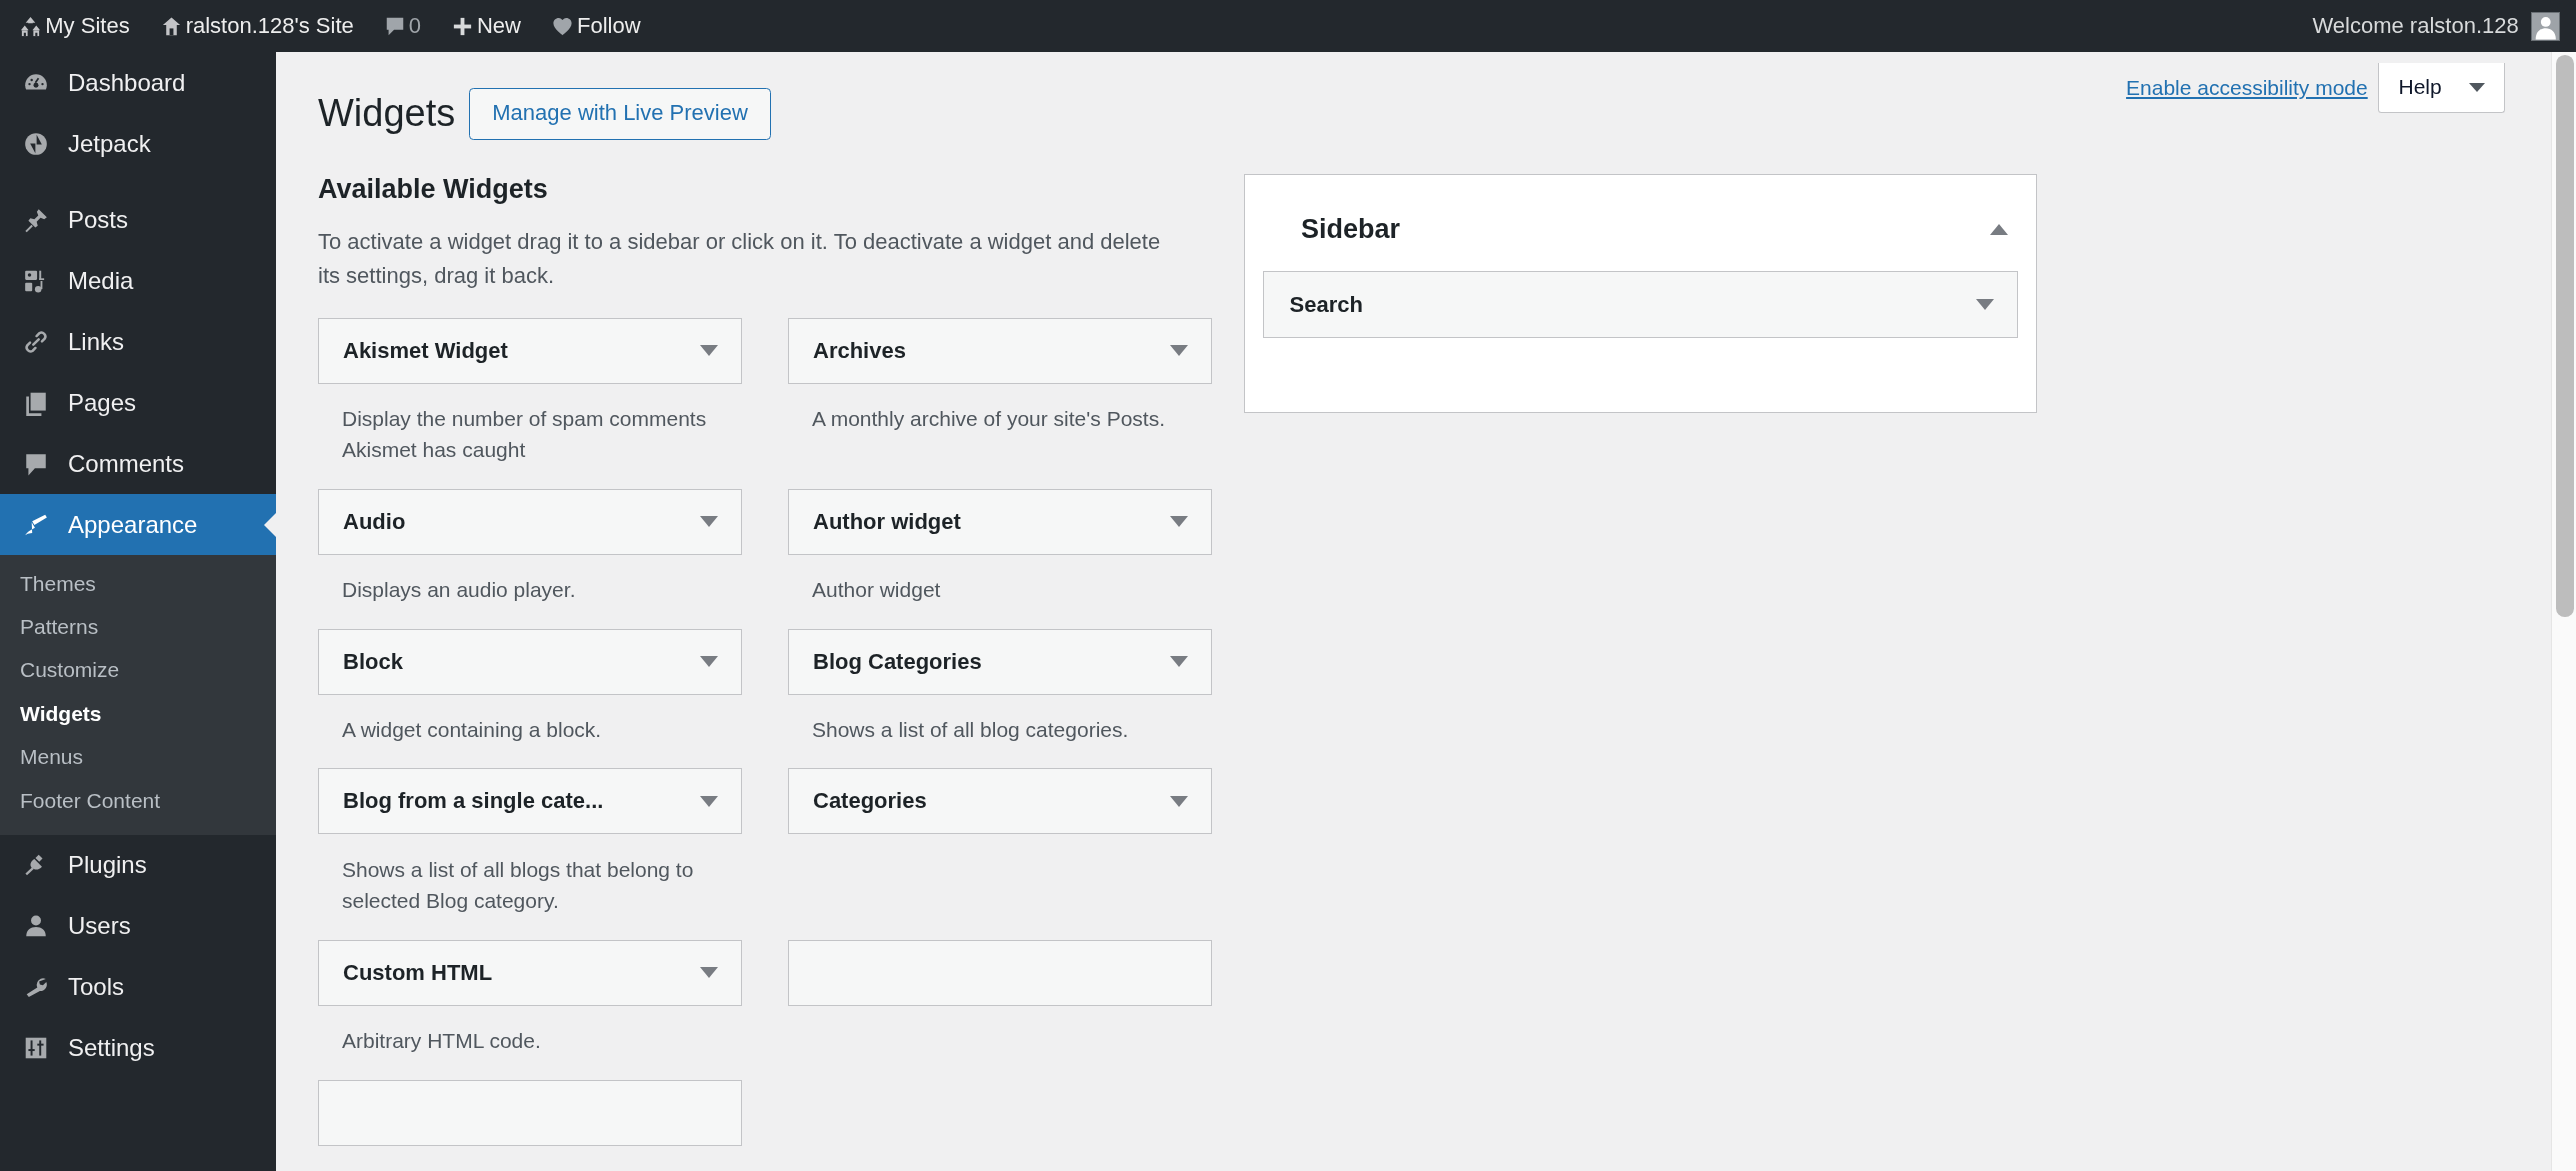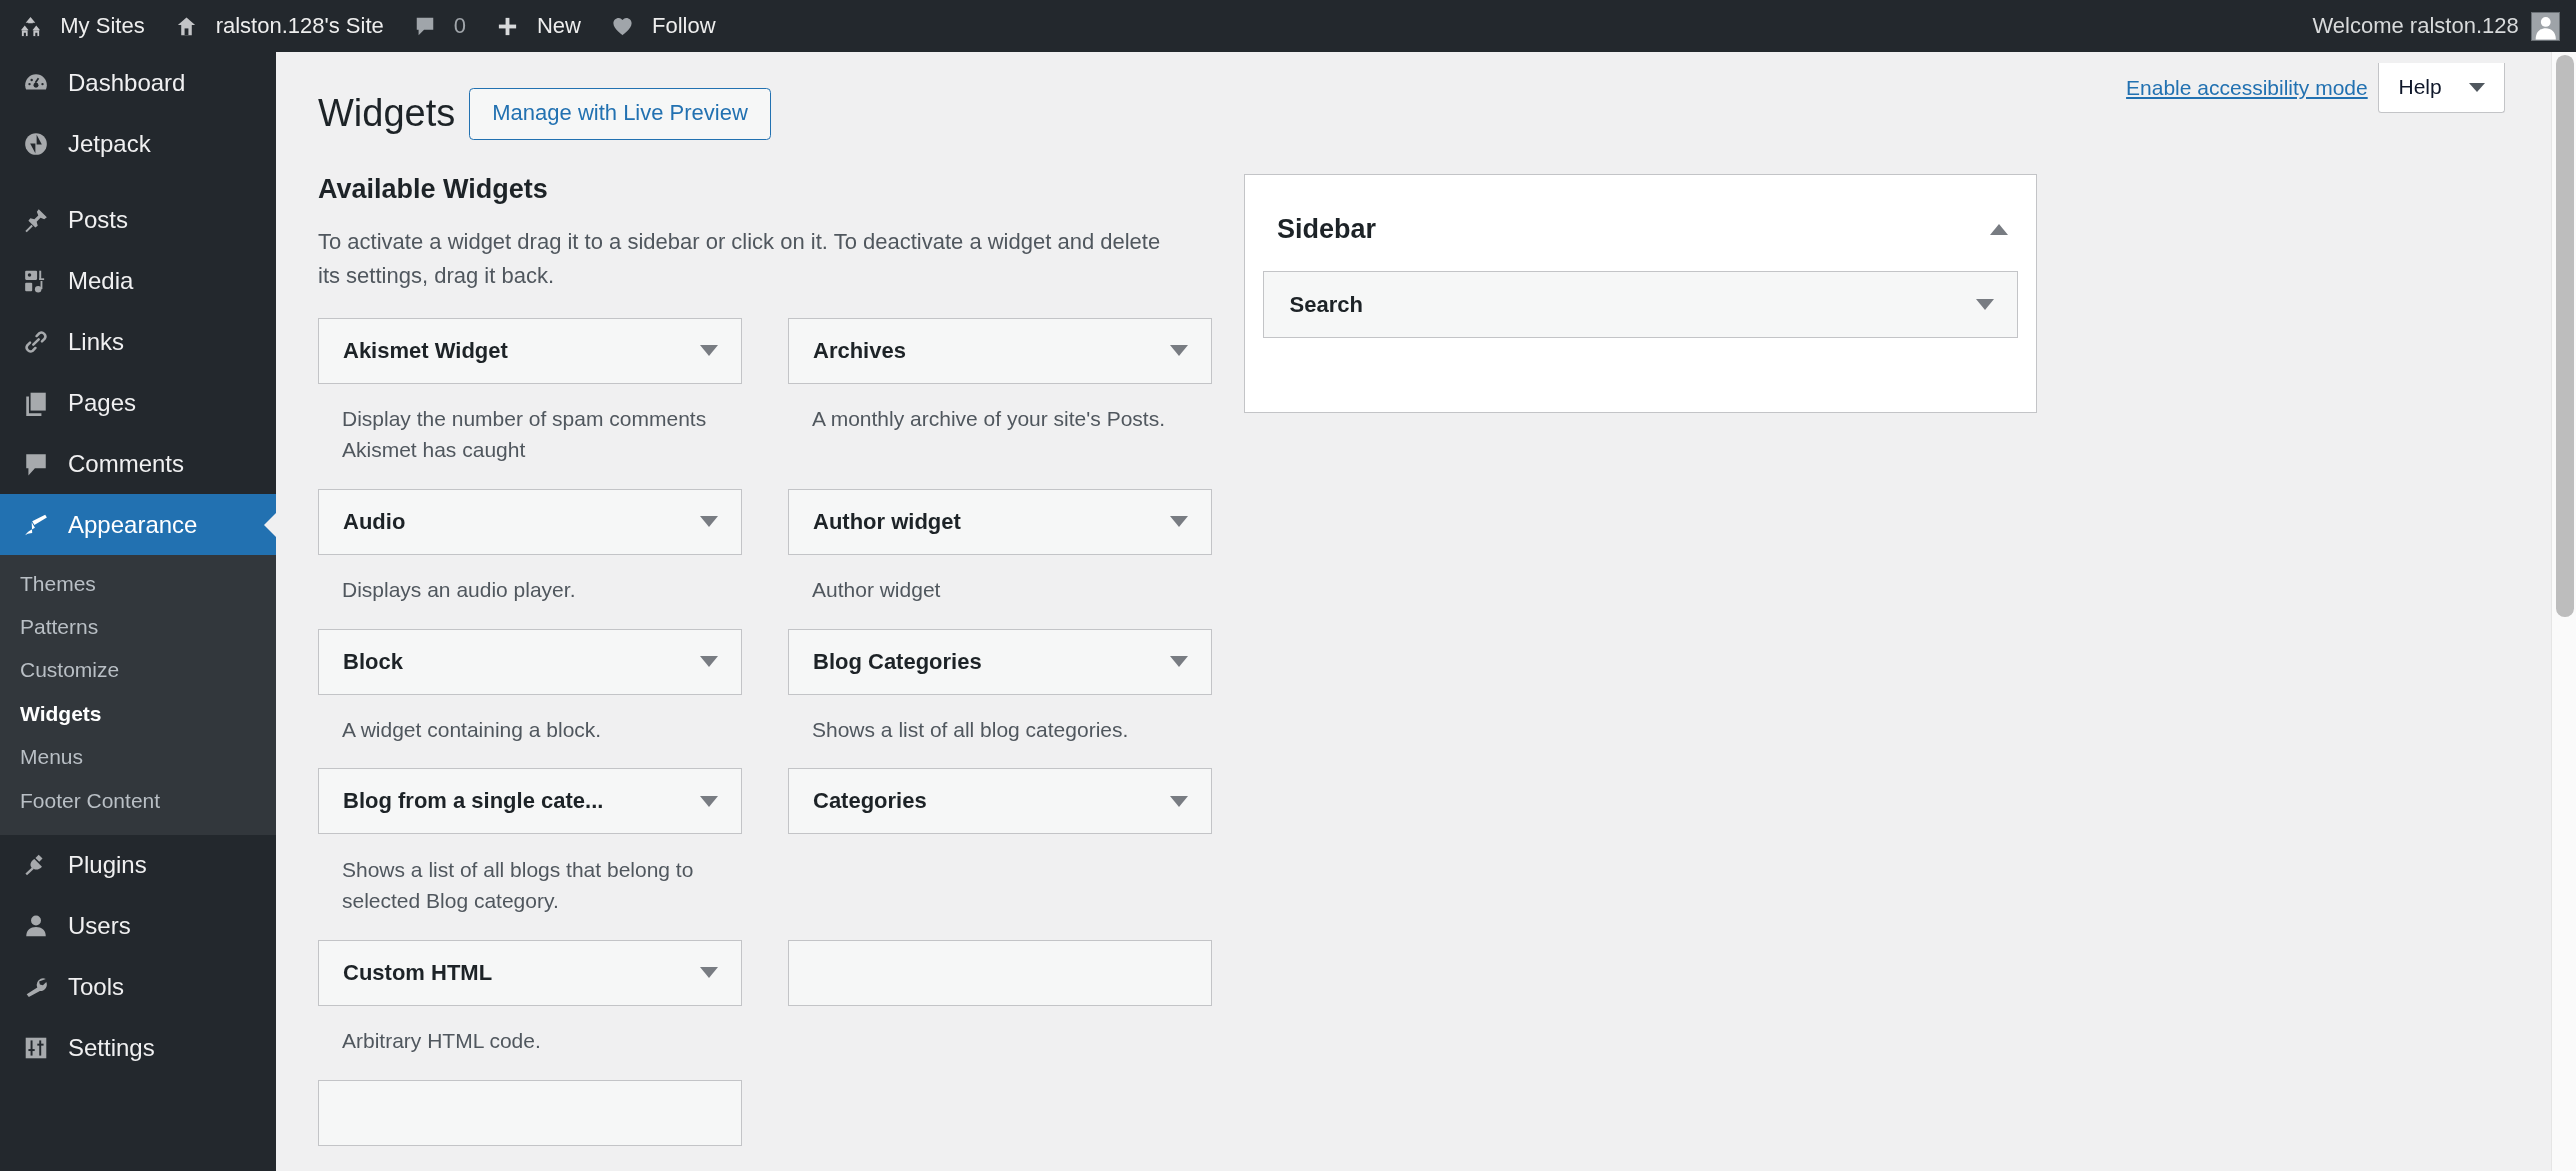--- a/index.html
+++ b/index.html
@@ -21,21 +21,21 @@
     align-items: center;
     color: #d8dadb;
     font-size: 22px;
     z-index: 50;
   }
   .ab-item {
     display: flex;
     align-items: center;
     height: 52px;
     padding: 0 15px;
-    gap: 18px;
+    gap: 3px;
     color: #eeeeee;
     white-space: nowrap;
     cursor: pointer;
     justify-content: flex-end;
   }
   .ab-first { padding-left: 19.3px; }
   .ab-icon { display: inline-flex; align-items: center; justify-content: center; }
   .ab-count { color: #a0a5aa; }
   #adminbar-right {
     margin-left: auto;
@@ -253,20 +253,21 @@
     border: 0.9px solid #c3c4c7;
     padding: 0 0 32px 0;
     min-height: 239px;
   }
   #sidebar-panel-head {
     display: flex;
     align-items: center;
     justify-content: space-between;
     padding: 39px 28px 26px 32px;
     cursor: pointer;
+    margin-left: 24px;
   }
   #sidebar-panel-title {
     font-size: 27px;
     font-weight: bold;
     color: #1d2327;
   }
   #sidebar-widget-list {
     padding: 0 17.6px 0 17.6px;
   }
   .sidebar-widget {

